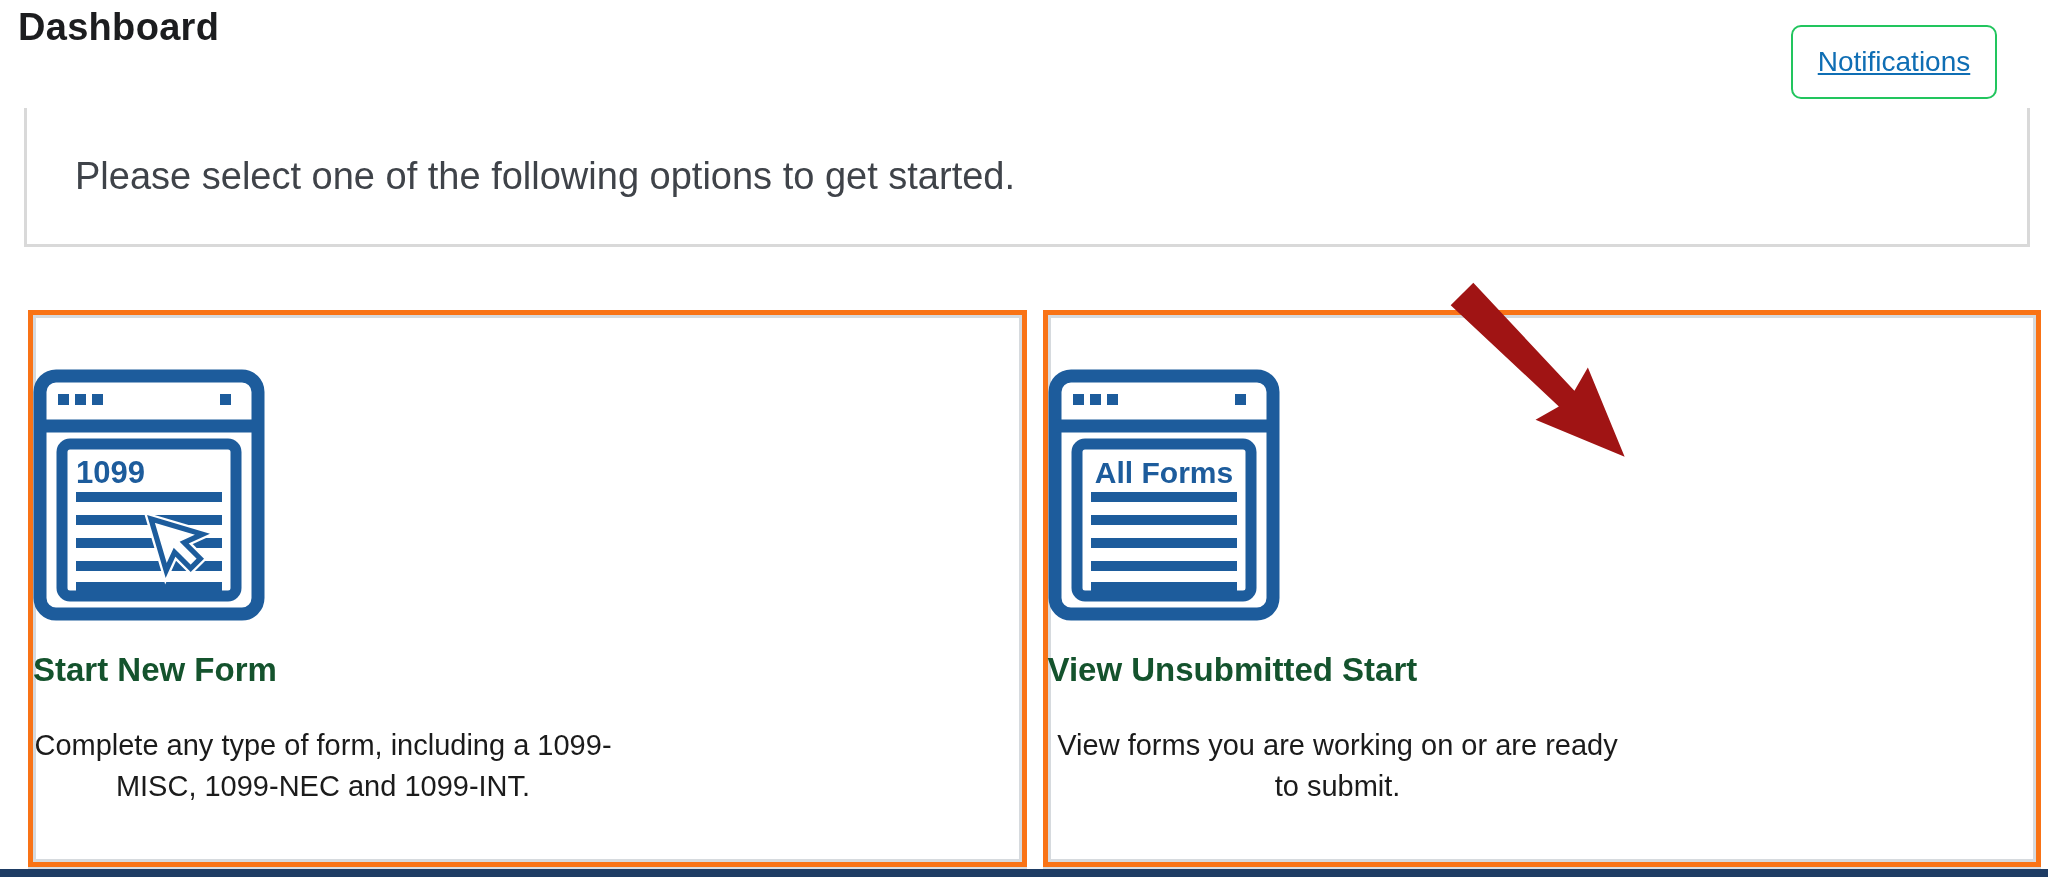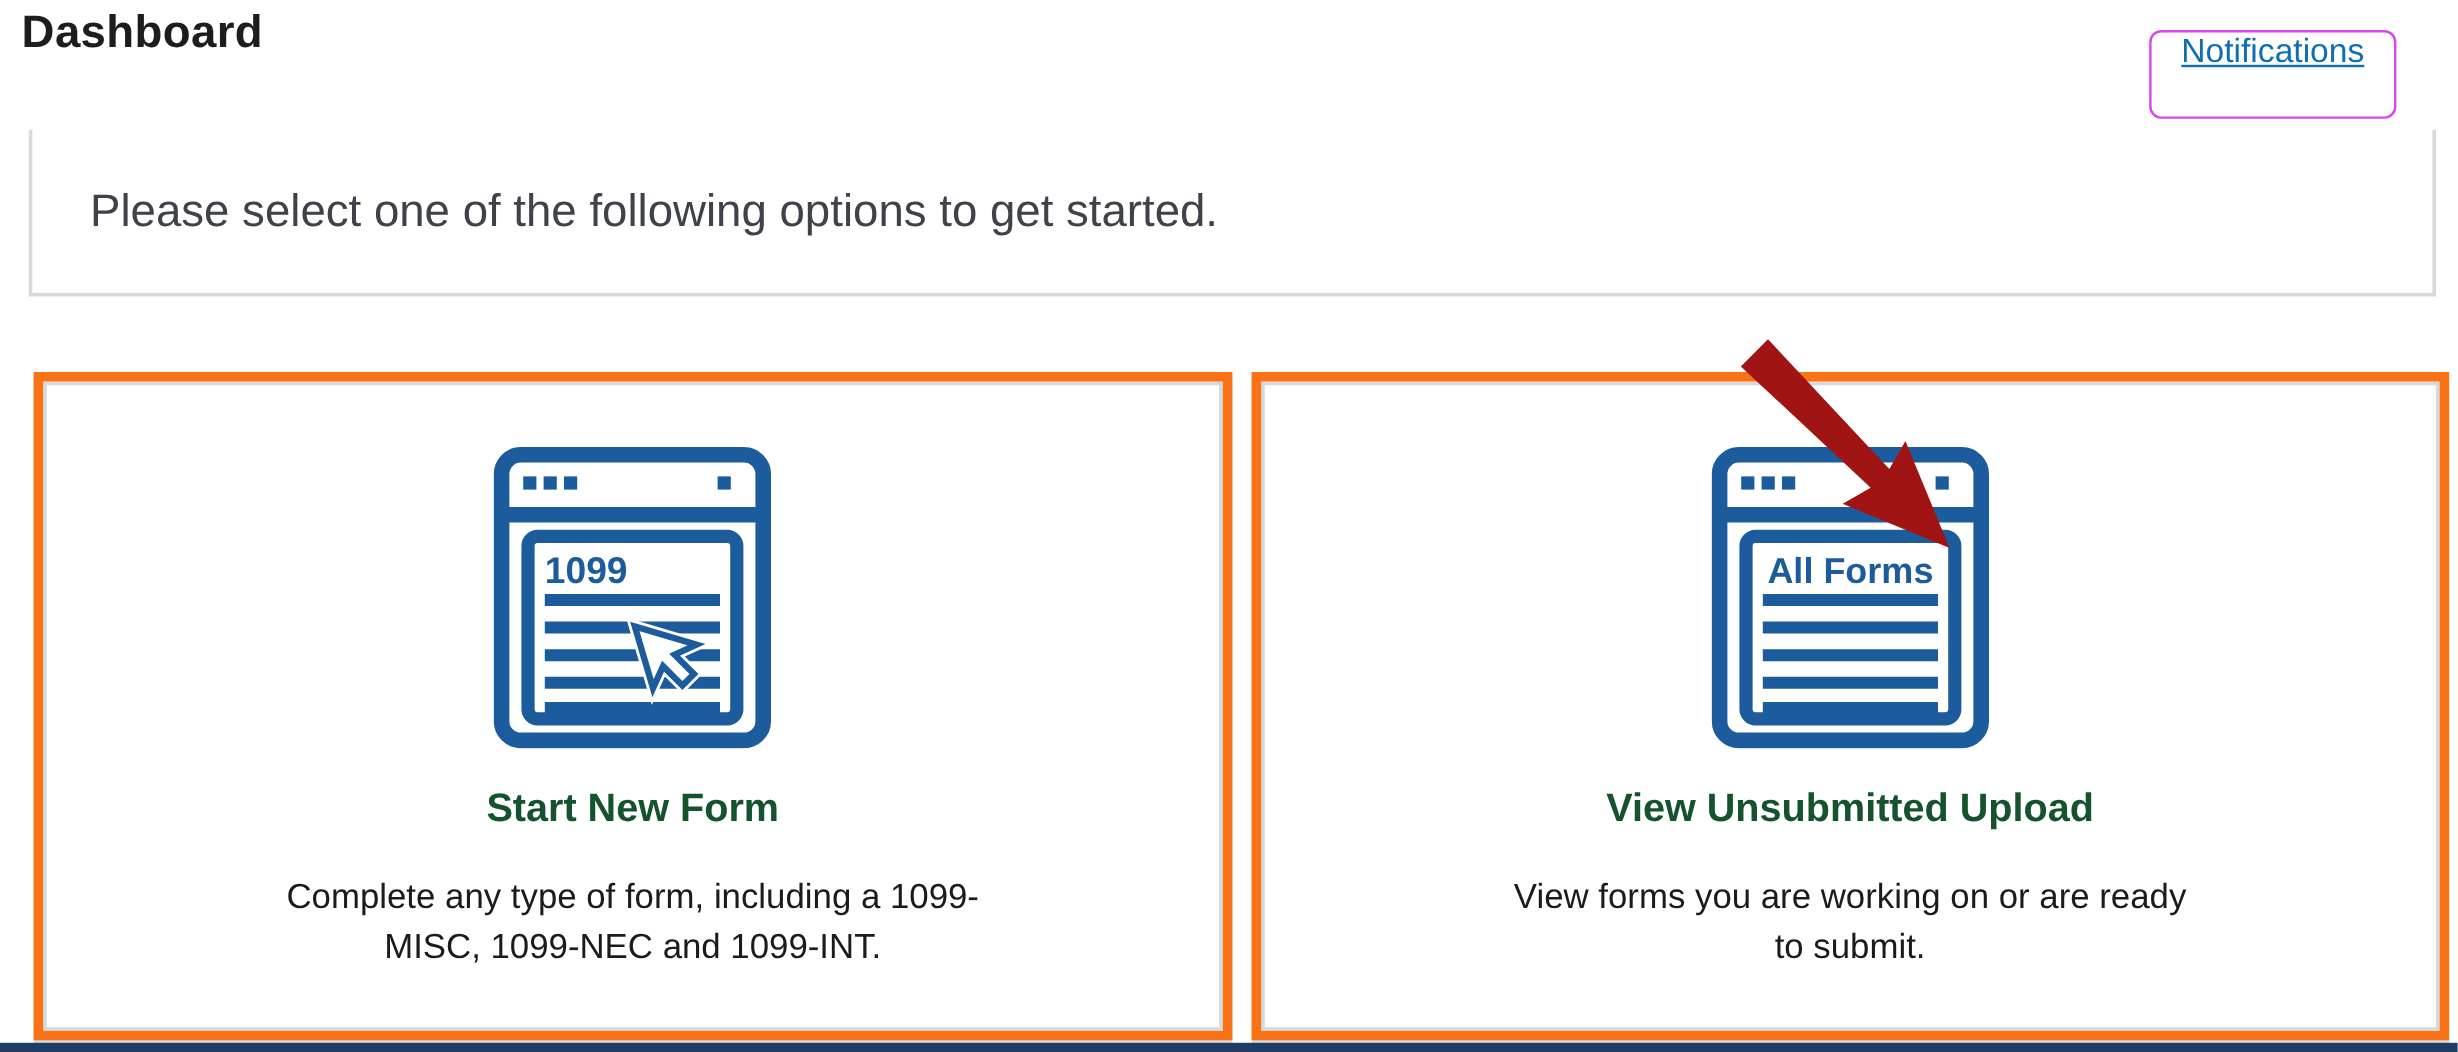--- a/index.html
+++ b/index.html
@@ -16,22 +16,22 @@
     position: absolute; left: 18px; top: 6px;
     margin: 0;
     font-size: 38px; font-weight: 700; color: #1c1d1f;
     letter-spacing: 0.3px;
   }
 
   .notifications-btn {
     position: absolute; top: 25px; right: 51px;
     width: 206px; height: 74px;
     background: #ffffff;
-    border: 2px solid #d946ef; border-radius: 10px;
-    display: flex; justify-content: center;
+    border: 2px solid #22c55e; border-radius: 10px;
+    display: flex; align-items: center; justify-content: center;
     cursor: pointer; padding: 0;
   }
   .notifications-link {
     color: #0f6eb4; font-size: 28px;
     text-decoration: underline;
   }
 
   .intro-box {
     position: absolute; left: 24px; top: 108px;
     width: 2006px; height: 139px;
@@ -44,23 +44,23 @@
 
   .cards-row {
     position: absolute; left: 28px; top: 310px;
     width: 2013px;
     display: flex; gap: 16px;
   }
   .option-card {
     flex: 1 1 0;
     height: 557px;
     background: #ffffff;
-    border: 8px solid #f97316;
+    border: 5px solid #f97316;
     box-shadow: inset 0 0 0 3px #d6dade, 0 5px 0 rgba(183,192,201,0.55);
-    display: flex; flex-direction: column; align-items: center;
+    display: flex; flex-direction: column; align-items: flex-start;
     cursor: pointer;
   }
   .icon-area {
     height: 256px; margin-top: 52px;
     display: flex; align-items: center; justify-content: center;
   }
   .card-title {
     margin-top: 28px;
     font-size: 33px; font-weight: 700; color: #14532d;
   }
@@ -141,21 +141,21 @@
         <rect class="icon-fill" x="187" y="25" width="11" height="11"></rect>
         <rect class="icon-stroke" x="29" y="75" width="174" height="152" rx="8" stroke-width="11"></rect>
         <text class="icon-text" x="116" y="114" font-size="30" text-anchor="middle">All Forms</text>
         <line class="icon-stroke" x1="43" y1="128" x2="189" y2="128" stroke-width="10"></line>
         <line class="icon-stroke" x1="43" y1="151" x2="189" y2="151" stroke-width="10"></line>
         <line class="icon-stroke" x1="43" y1="174" x2="189" y2="174" stroke-width="10"></line>
         <line class="icon-stroke" x1="43" y1="197" x2="189" y2="197" stroke-width="10"></line>
         <line class="icon-stroke" x1="43" y1="218" x2="189" y2="218" stroke-width="10"></line>
       </svg>
     </div>
-    <div class="card-title">View Unsubmitted Upload</div>
+    <div class="card-title">View Unsubmitted Start</div>
     <div class="card-desc">View forms you are working on or are ready to submit.</div>
   </div>
 
 
 </div>
 
 <div class="footer-bar"></div>
 
 <svg class="annotation-overlay" width="2048" height="877" viewBox="0 0 2048 877">
   <g transform="translate(1462,294) rotate(45)">

